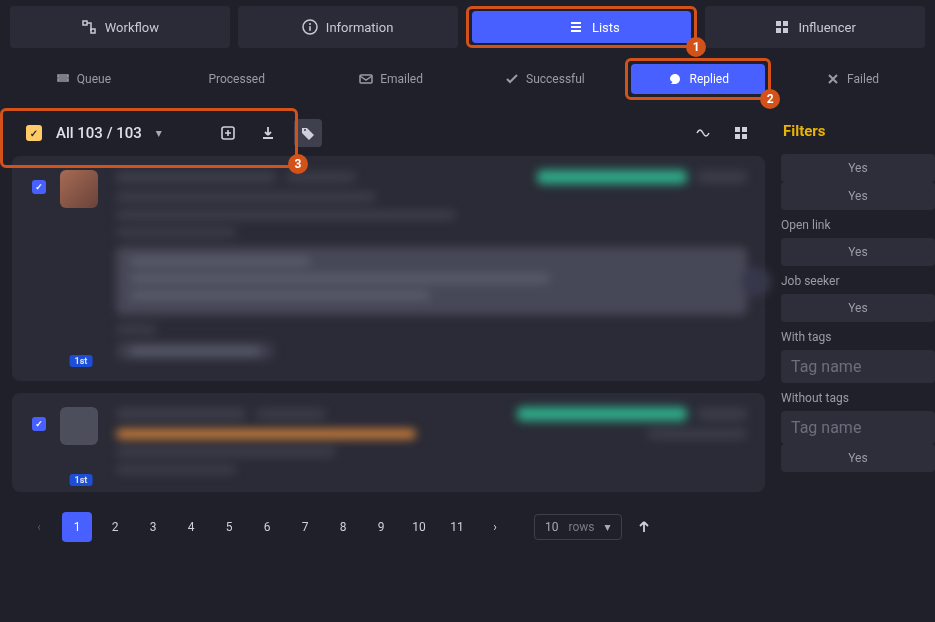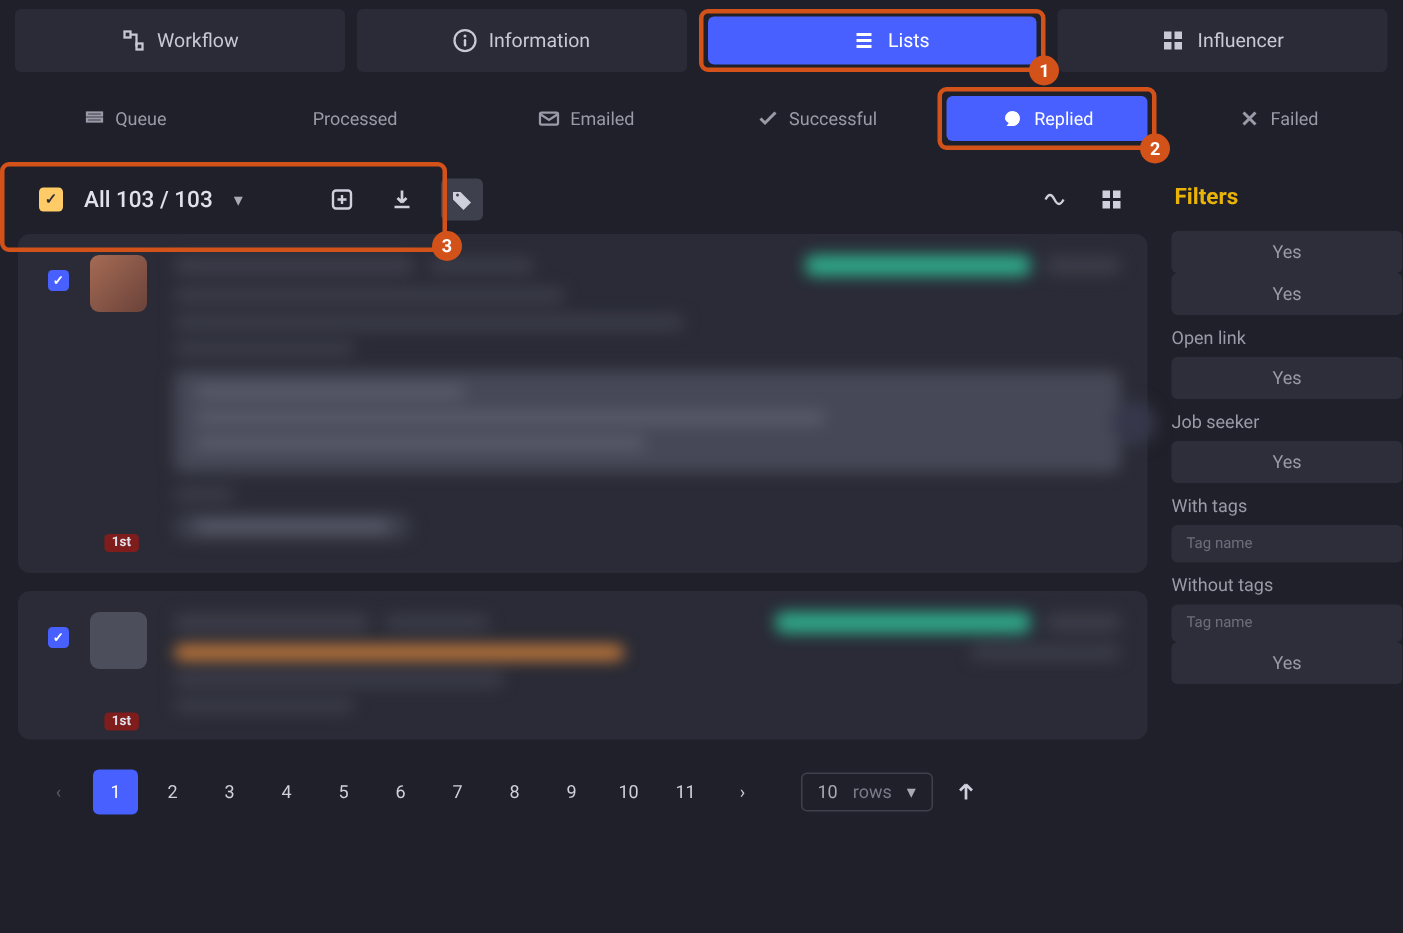--- a/index.html
+++ b/index.html
@@ -104,21 +104,21 @@
     }
     .avatar-wrap { position: relative; width: 42px; }
     .avatar {
       width: 38px; height: 38px;
       border-radius: 6px;
       background: linear-gradient(135deg,#a66b54,#6a423a);
     }
     .avatar.gray { background: #4d4e5c; }
     .deg-badge {
       position: absolute; bottom: -4px; left: 50%; transform: translateX(-50%);
-      background: #7f1d1d; color: #e0e1ea; font-size: 9px; font-weight: 700;
+      background: #1d4ed8; color: #e0e1ea; font-size: 9px; font-weight: 700;
       padding: 1px 5px; border-radius: 3px;
     }
     .card-body { flex: 1; filter: blur(5px); pointer-events: none; }
     .blur-line {
       height: 10px;
       border-radius: 5px;
       margin-bottom: 8px;
     }
     .dark { background: #3c3d4a; }
     .teal { background: #2faa89; }
@@ -149,21 +149,21 @@
     .filters-title { font-size: 15px; font-weight: 700; color: #eab308; padding: 6px 0 14px 6px; }
     .filter-label { font-size: 12px; color: #9a9ba8; padding: 8px 0 6px 4px; }
     .yes-pill {
       background: #2d2e3a; border-radius: 4px;
       text-align: center; padding: 7px 0;
       font-size: 12px; color: #9a9ba8;
       margin-left: 4px;
     }
     .tag-input {
       background: #2d2e3a; border-radius: 4px;
-      padding: 7px 10px; font-size: 10px; color: #6d6e7d;
+      padding: 7px 10px; font-size: 16px; color: #6d6e7d;
       margin-left: 4px;
     }
     .ic { width: 16px; height: 16px; }
     .ic svg { width: 100%; height: 100%; }
     .select-annot-outline {
       position: absolute;
       left: 0; top: 68px;
       width: 298px; height: 60px;
       border: 3px solid #d3521a; border-radius: 6px;
       pointer-events: none;

